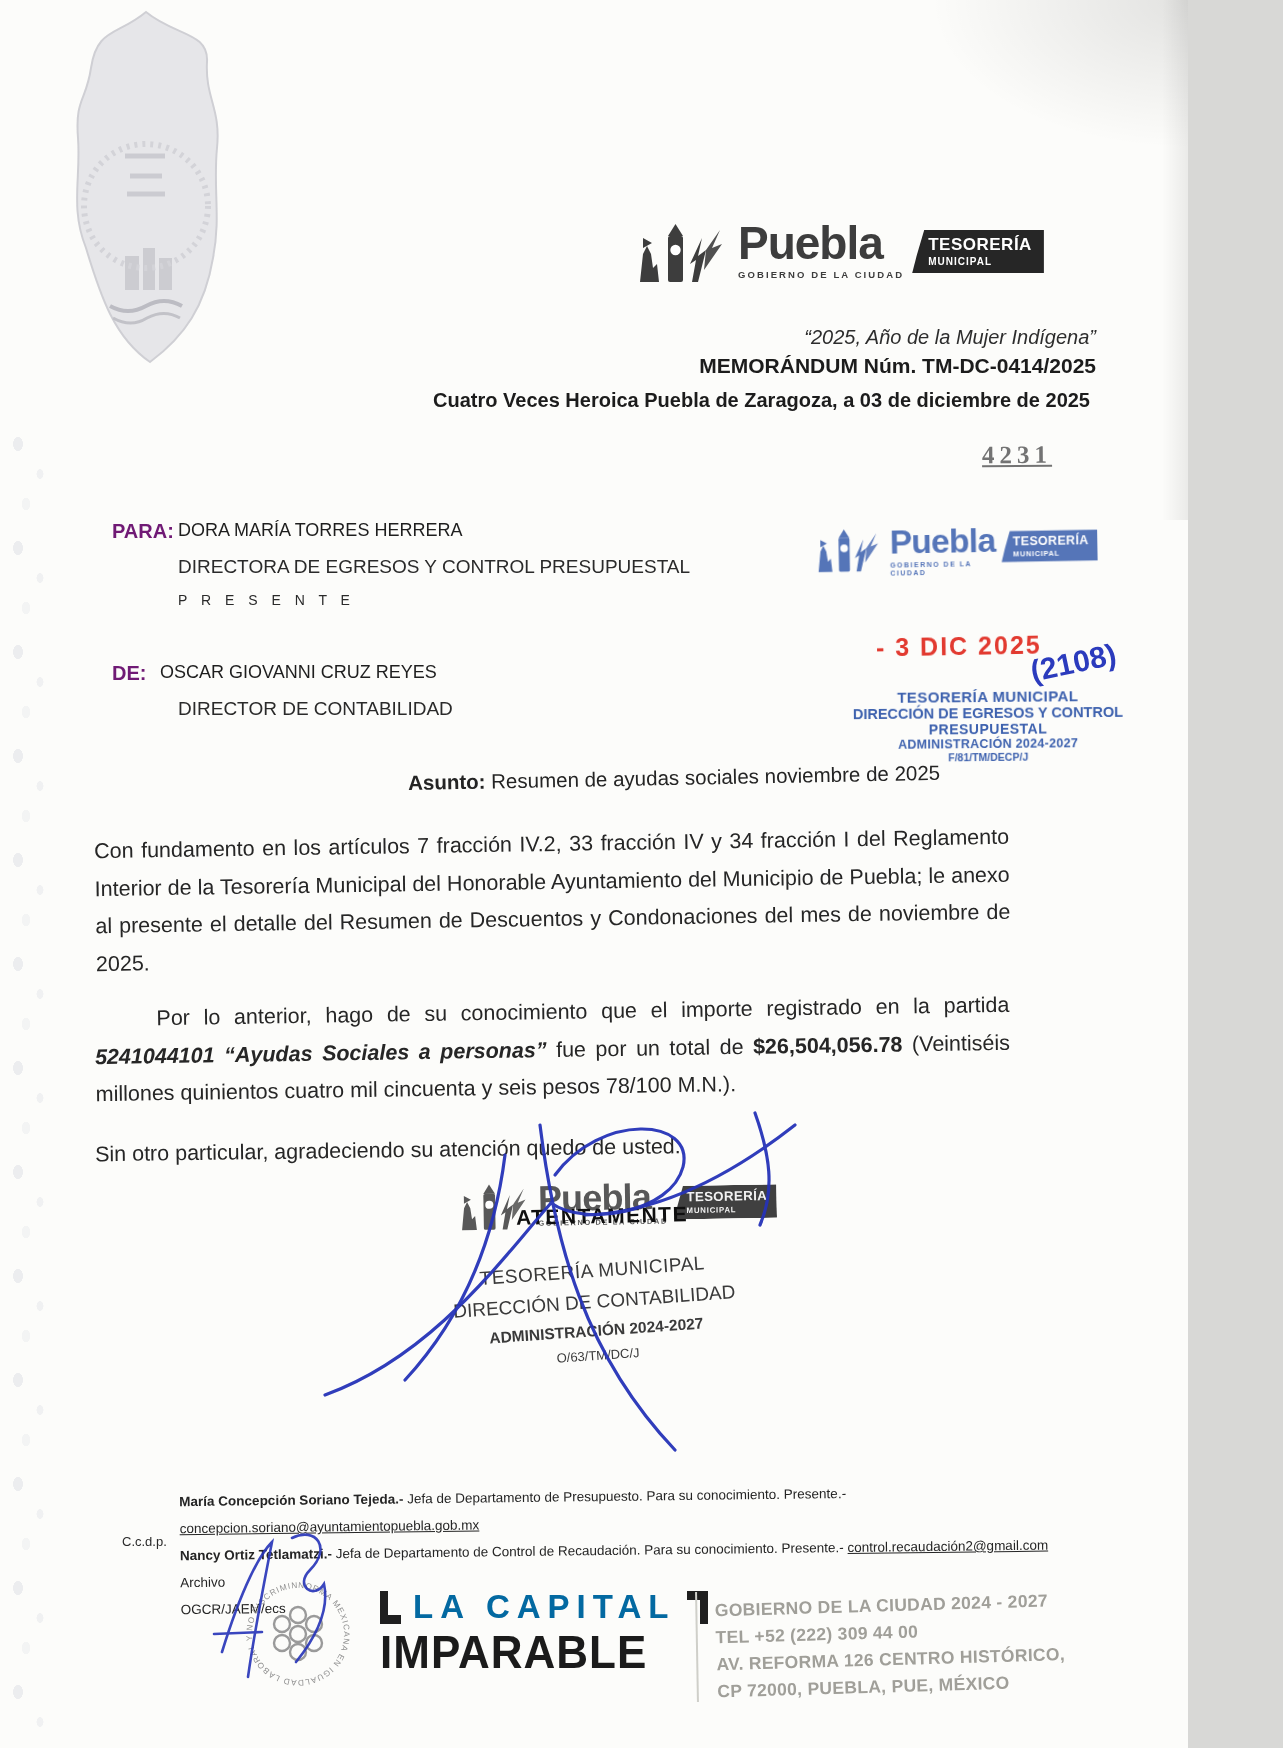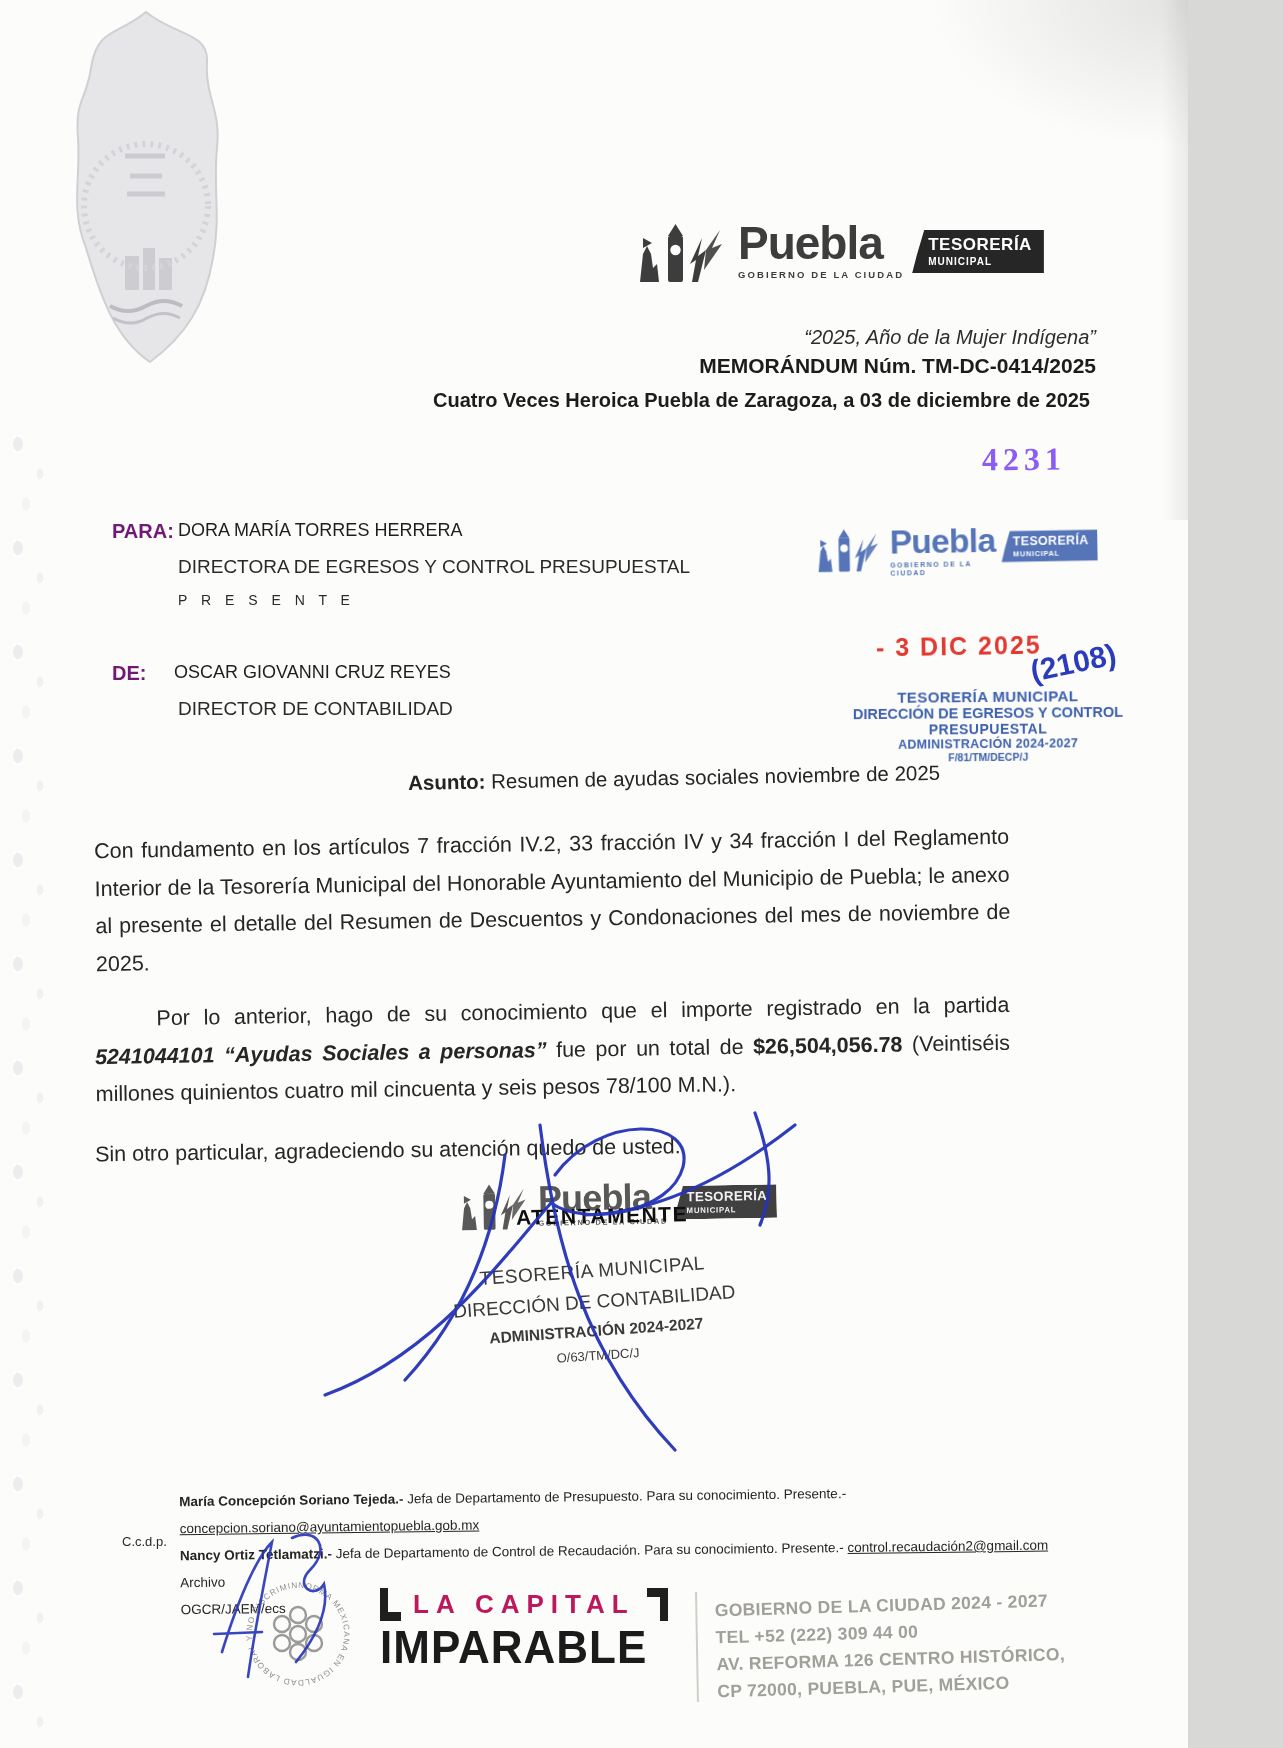--- a/index.html
+++ b/index.html
@@ -32,22 +32,22 @@
   .brand-dark{color:#3d3d3d;}
   .brand-dark .brand-badge{background:#262626;}
   .brand-blue{color:#3f63b0;opacity:.88;transform:scale(.73) rotate(-1deg);filter:blur(.3px);}
   .brand-blue .brand-badge{background:#3f63b0;}
   .brand-black{color:#474747;opacity:.9;transform:scale(.78) rotate(-1deg);}
   .brand-black .brand-badge{background:#2c2c2c;color:#f2f2f2;}
   
   .slogan{left:540px;top:326px;width:556px;text-align:right;font-size:20px;font-style:italic;color:#2d2d2d;}
   .memo-number{left:440px;top:354px;width:656px;text-align:right;font-size:21px;font-weight:800;color:#1c1c1c;}
   .date-line{left:300px;top:389px;width:790px;text-align:right;font-size:20px;font-weight:800;color:#1c1c1c;}
-  .folio{left:982px;top:441px;font-family:"Liberation Serif",serif;font-size:32px;font-weight:700;
-    color:#8b5cf6;letter-spacing:5px;transform:rotate(-.5deg);}
+  .folio{left:982px;top:441px;font-family:"Liberation Serif",serif;font-size:25px;font-weight:700;
+    color:#737373;letter-spacing:5px;transform:rotate(-.5deg);text-decoration:underline;}
   
   .addr-label{font-size:20px;font-weight:800;color:#701a75;}
   .addr-name{font-size:18px;font-weight:400;color:#1e1e1e;}
   .addr-title{font-size:19px;color:#2a2a2a;}
   .addr-sal{font-size:14px;letter-spacing:5px;color:#2a2a2a;}
   
   .rx-date{left:876px;top:632px;font-size:25px;font-weight:800;color:#e23a30;letter-spacing:2px;
     transform:rotate(-1deg);filter:blur(.2px);}
   .rx-hand{left:1030px;top:646px;font-size:30px;color:#2b3bbd;transform:rotate(-12deg);font-weight:600;}
   .rx-block{left:838px;top:688px;width:300px;text-align:center;color:#3d61ae;transform:rotate(-.5deg);
@@ -82,21 +82,21 @@
   .cc-block{left:180px;top:1488px;width:1010px;transform:rotate(-.7deg);color:#252525;}
   .cc-line{font-size:13.5px;margin-bottom:12px;}
   .cc-line b{font-weight:800;}
   .cc-email{text-decoration:underline;}
   
   .seal{left:238px;top:1574px;}
   .capital{left:380px;top:1588px;color:#222;}
   .cap-row{display:flex;align-items:center;}
   .cap-br-l{width:13px;height:24px;border-left:8px solid #1f1f1f;border-bottom:9px solid #1f1f1f;margin-right:12px;}
   .cap-br-r{width:13px;height:24px;border-right:8px solid #1f1f1f;border-top:9px solid #1f1f1f;margin-left:12px;}
-  .cap-word{font-size:26px;font-weight:700;letter-spacing:7px;color:#be185d;}
+  .cap-word{font-size:33px;font-weight:700;letter-spacing:7px;color:#0369a1;}
   .cap-imparable{font-size:44px;font-weight:800;letter-spacing:1px;color:#1b1b1b;margin-top:1px;
     transform:scaleY(1.05);}
   .foot-sep{left:696px;top:1592px;width:2px;height:110px;background:#cfcfc9;transform:rotate(-1deg);}
   .address{left:716px;top:1592px;width:360px;color:#a09f99;font-weight:600;transform:rotate(-1.7deg);}
   .addr-line{font-size:17.5px;line-height:27px;letter-spacing:.3px;}
 </style>
 </head>
 <body>
 
 <svg width="0" height="0" style="position:absolute">
@@ -148,21 +148,21 @@
   <div class="abs memo-number">MEMORÁNDUM Núm. TM-DC-0414/2025</div>
   <div class="abs date-line">Cuatro Veces Heroica Puebla de Zaragoza, a 03 de diciembre de 2025</div>
   <div class="abs folio">4231</div>
 
   <div class="abs addr-label" style="left:112px;top:520px;">PARA:</div>
   <div class="abs addr-name" style="left:178px;top:520px;">DORA MARÍA TORRES HERRERA</div>
   <div class="abs addr-title" style="left:178px;top:556px;">DIRECTORA DE EGRESOS Y CONTROL PRESUPUESTAL</div>
   <div class="abs addr-sal" style="left:178px;top:592px;">P R E S E N T E</div>
 
   <div class="abs addr-label" style="left:112px;top:662px;">DE:</div>
-  <div class="abs addr-name" style="left:174px;top:662px;text-align:right;">OSCAR GIOVANNI CRUZ REYES</div>
+  <div class="abs addr-name" style="left:160px;top:662px;text-align:right;">OSCAR GIOVANNI CRUZ REYES</div>
   <div class="abs addr-title" style="left:178px;top:698px;">DIRECTOR DE CONTABILIDAD</div>
 
   <div class="brandrow brand-blue" style="left:812px;top:527px;">
     <svg class="brand-mon" viewBox="0 0 96 64">
         <use href="#mon"></use>
       </svg>
     <div class="brand-text">
       <div class="brand-word">Puebla</div>
       <div class="brand-sub">GOBIERNO DE LA CIUDAD</div>
     </div>

